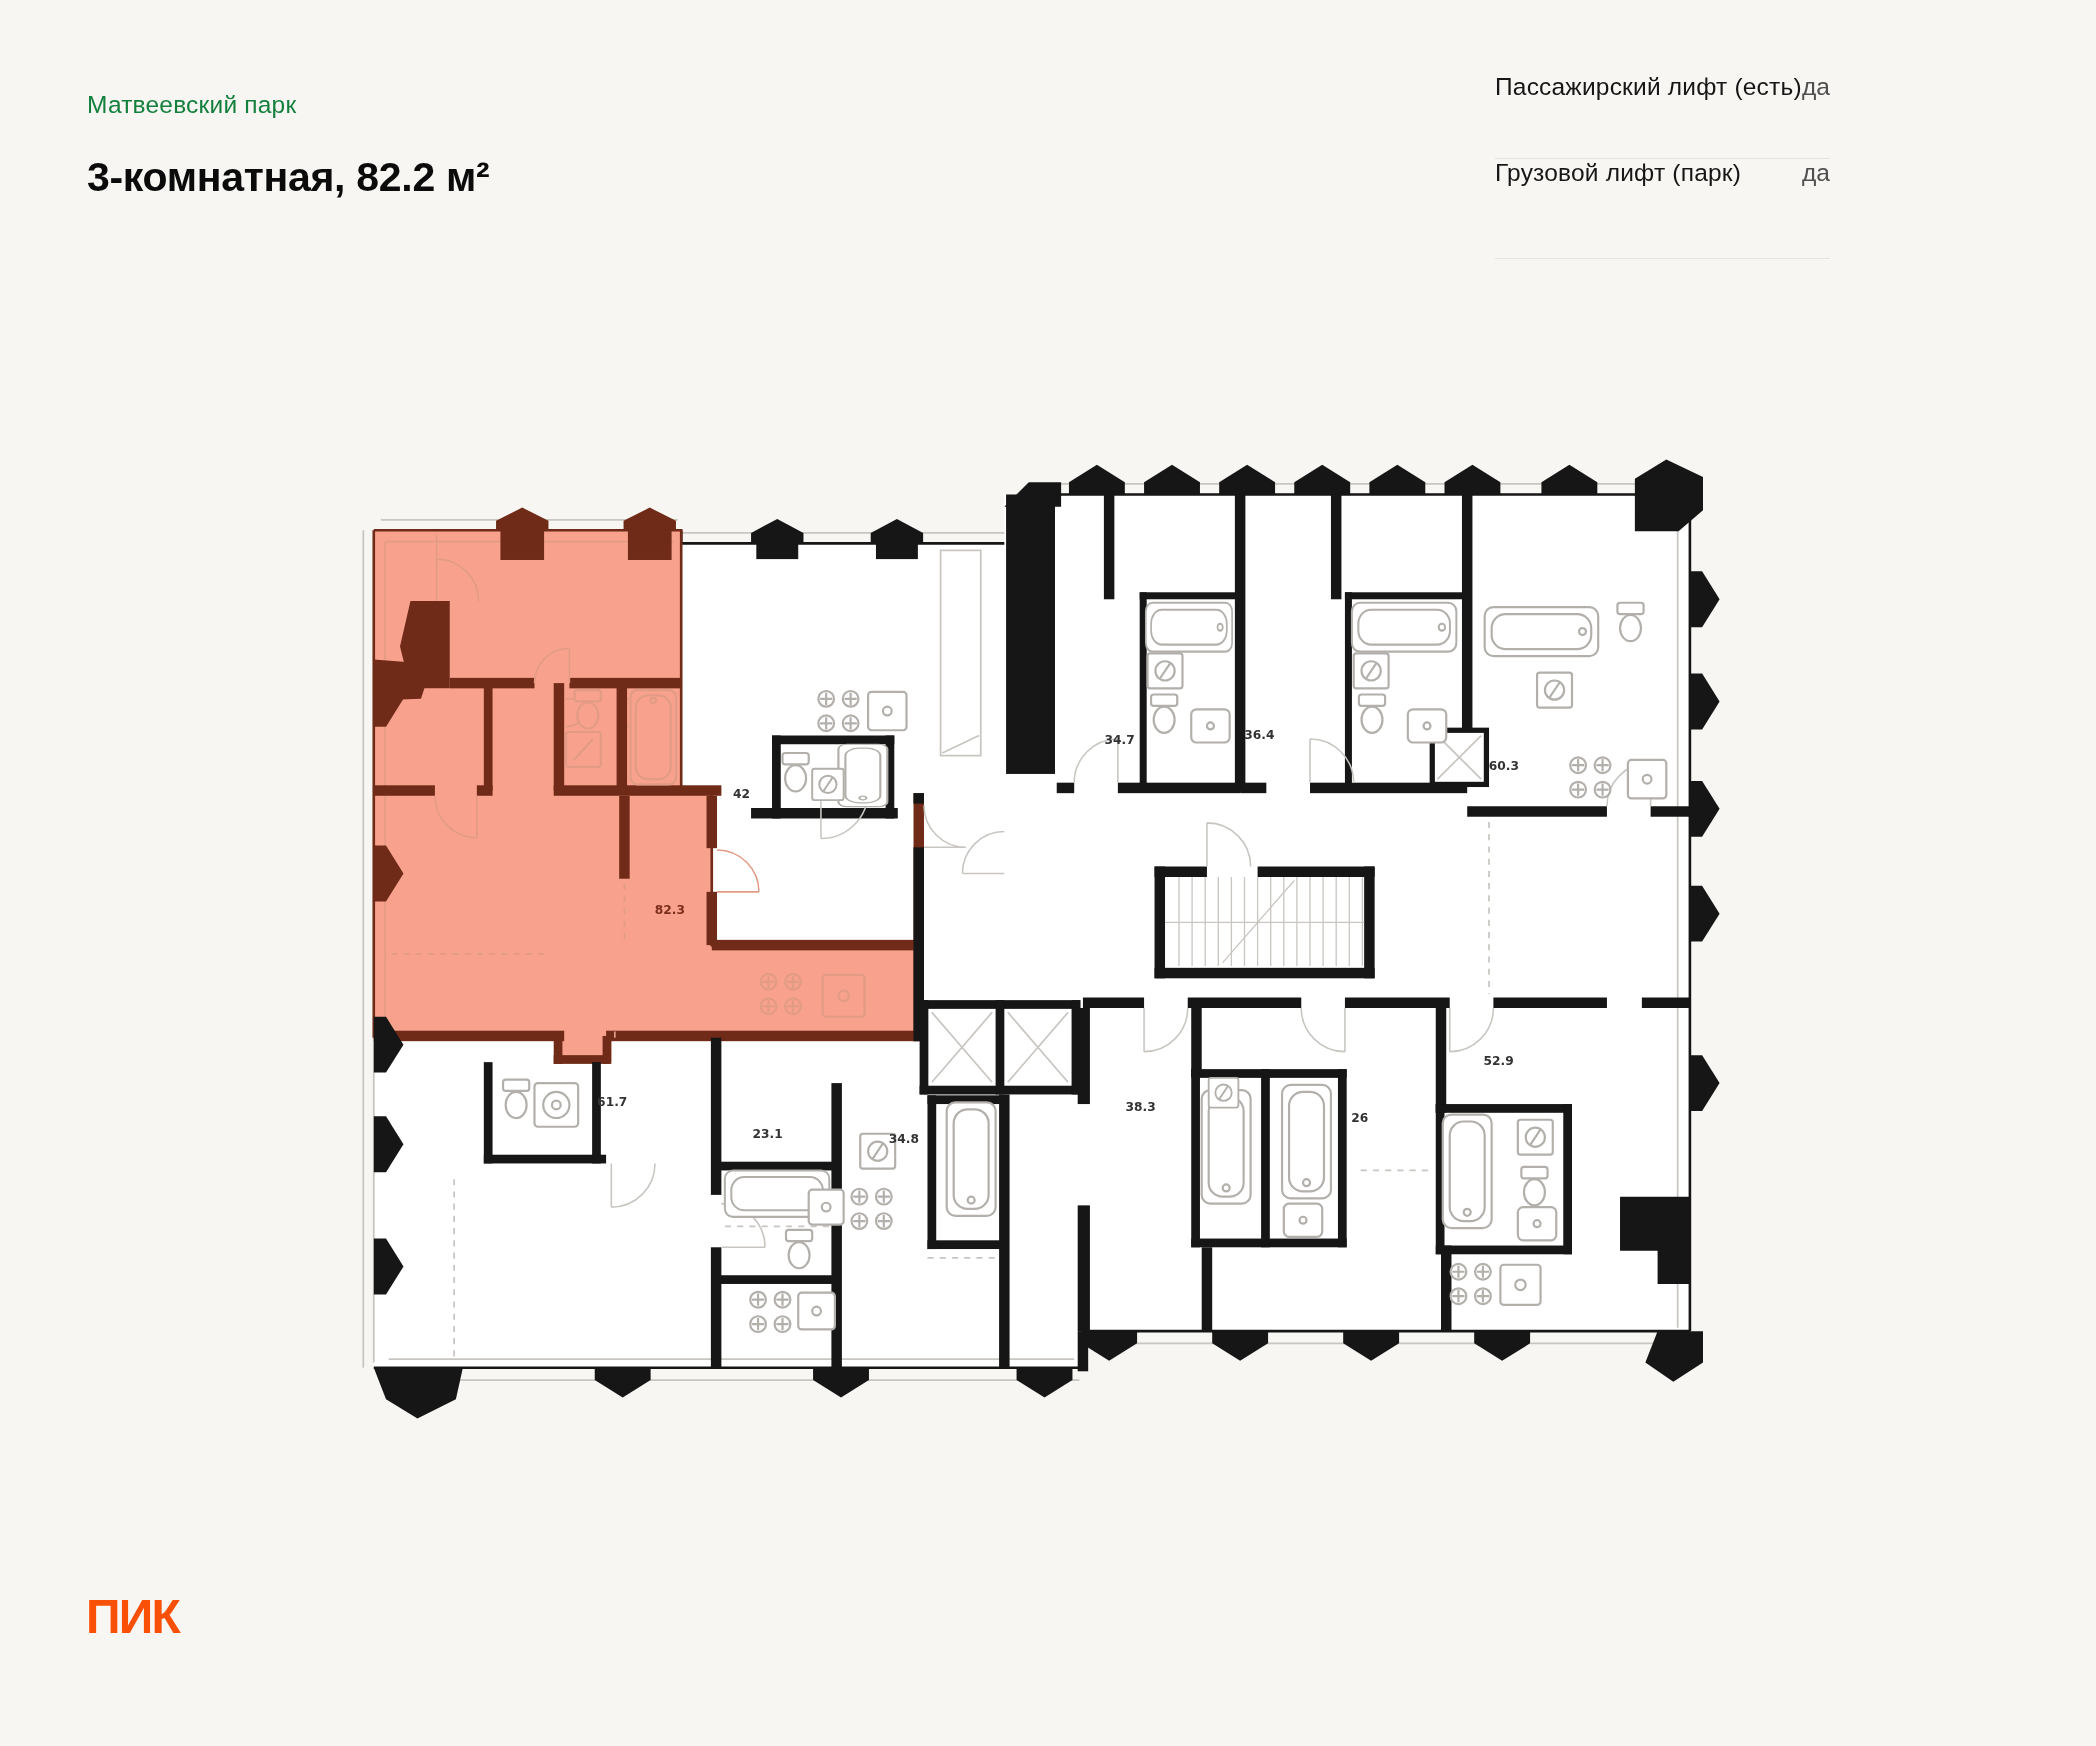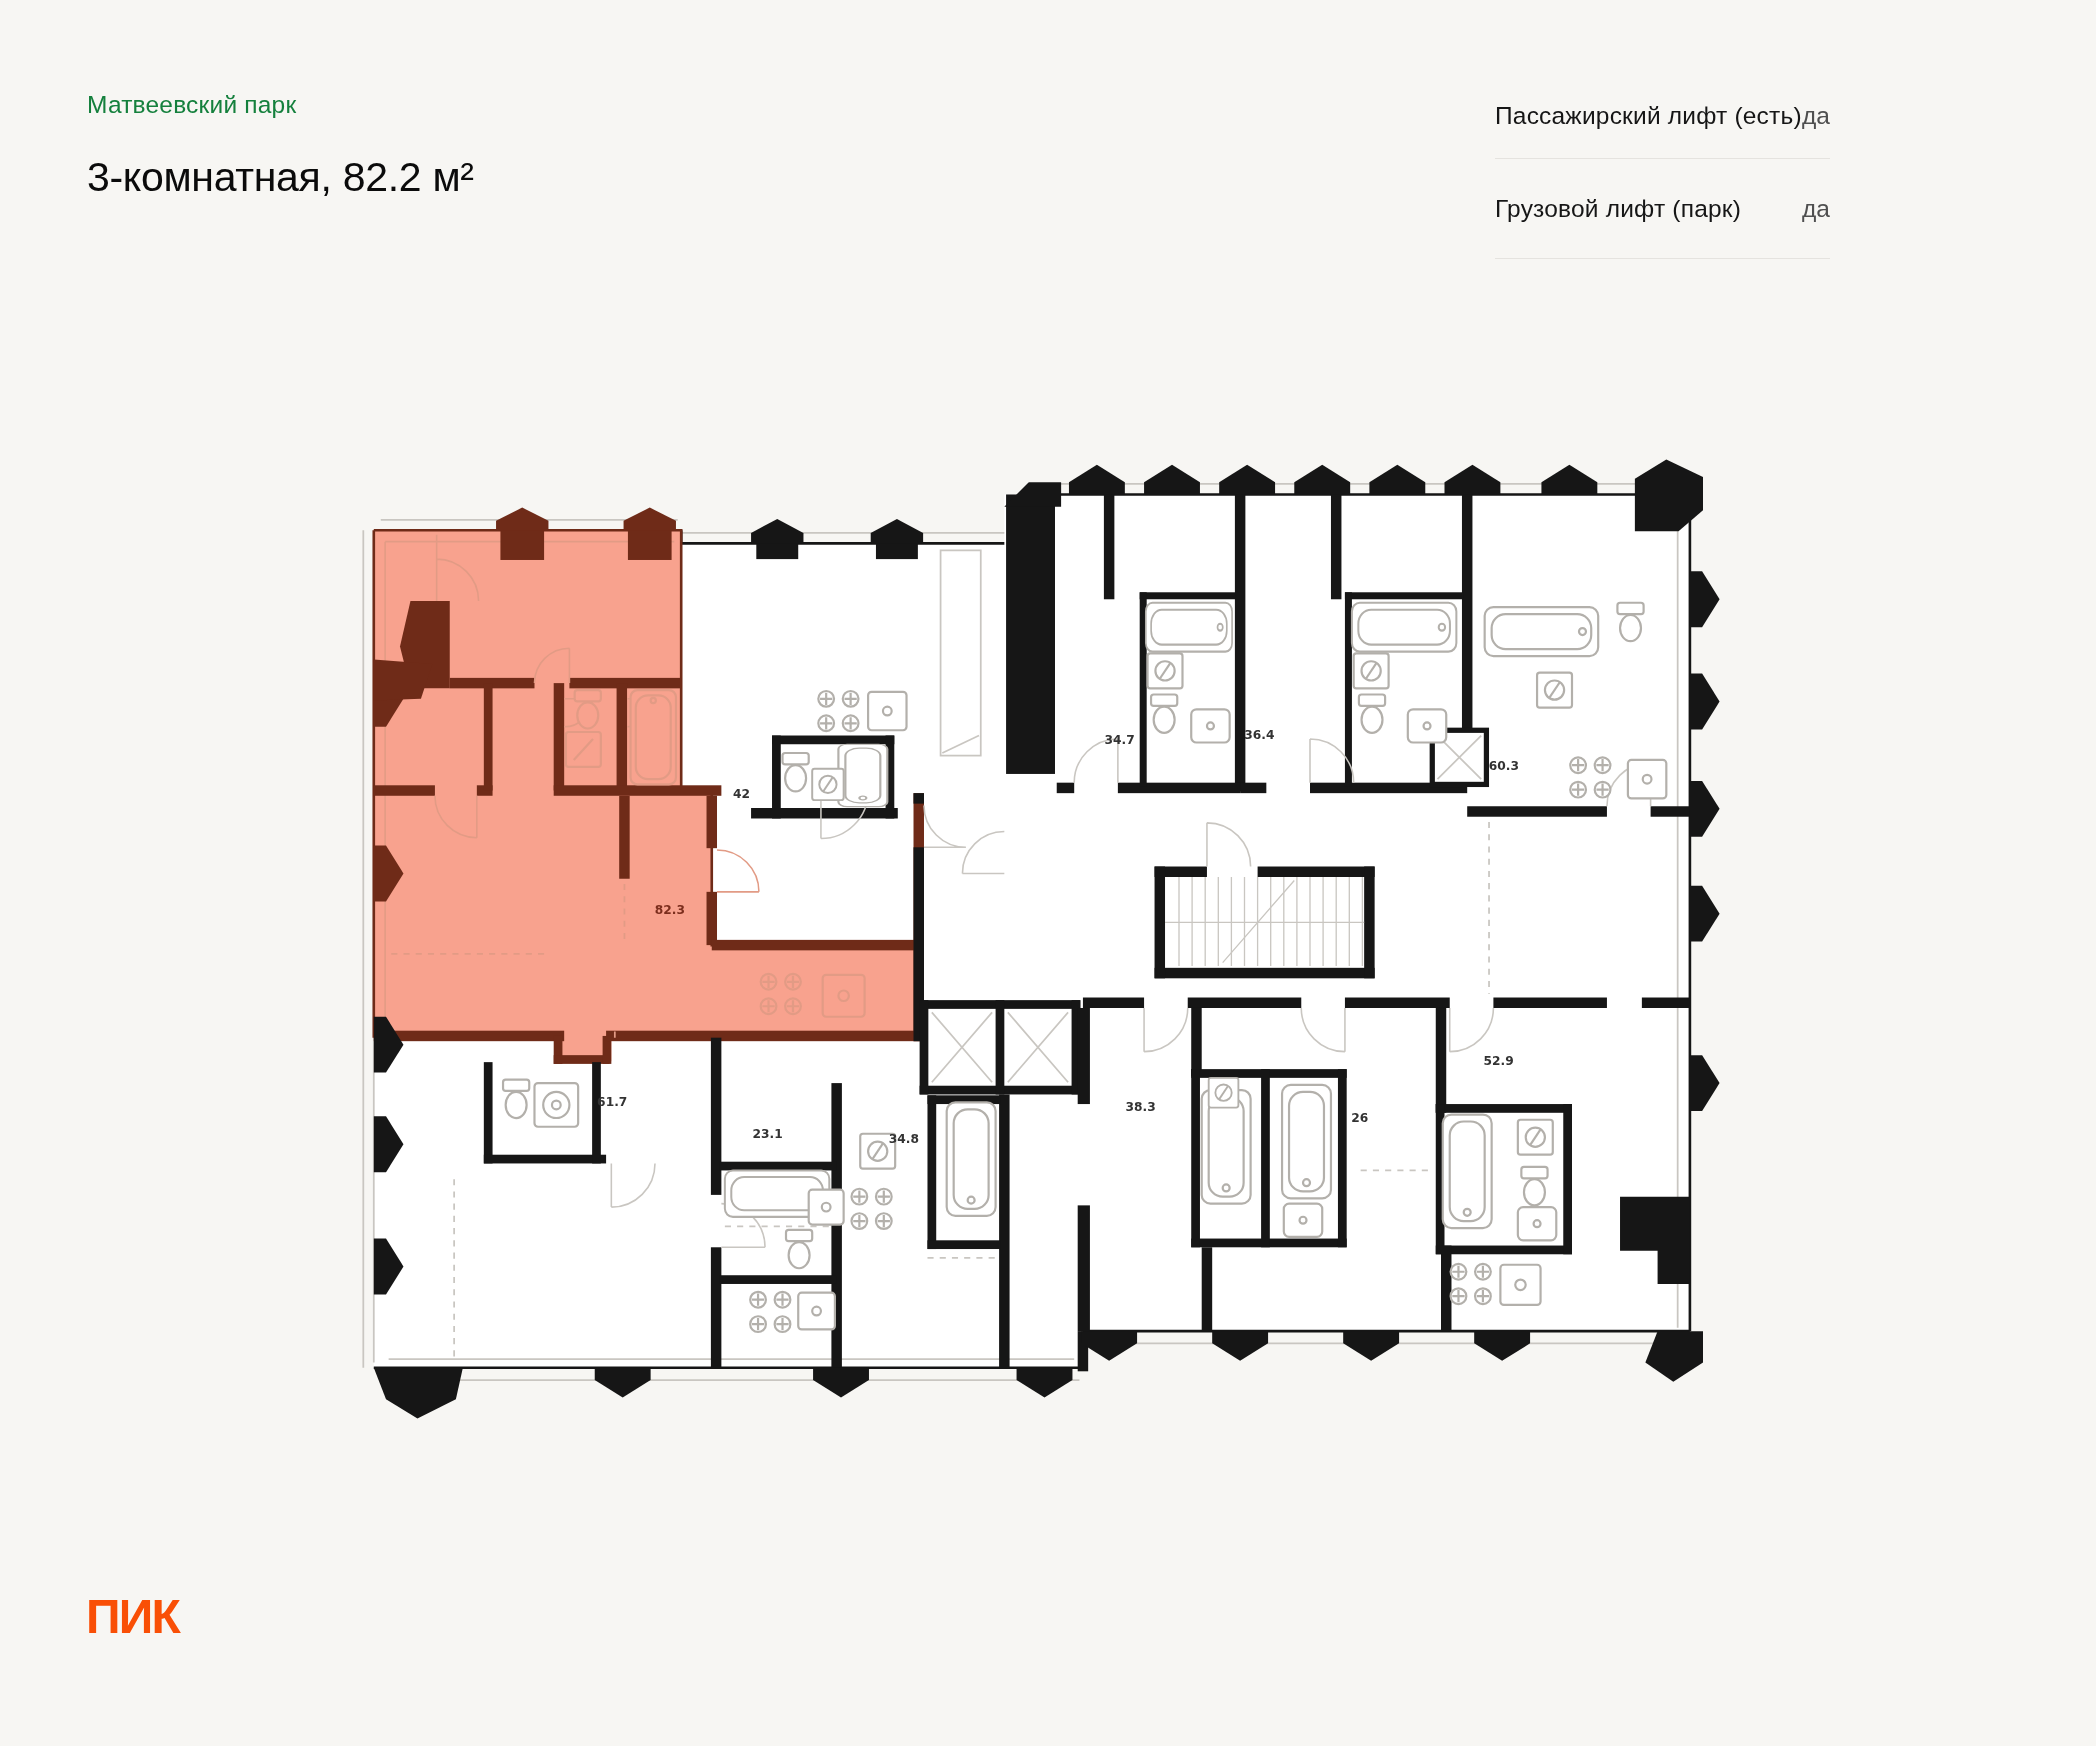--- a/index.html
+++ b/index.html
@@ -12,25 +12,25 @@
   html,body{width:2096px;height:1747px}
   body{
     background:var(--bg);
     font-family:"Liberation Sans","DejaVu Sans",sans-serif;
     position:relative;overflow:hidden;color:var(--ink);
   }
   .stage{position:absolute;inset:0;width:2096px;height:1747px}
   
   .header{position:absolute;left:87px;top:91px}
   .project{font-size:24.5px;font-weight:500;color:#15803d;letter-spacing:0.2px}
-  .title{font-size:41px;font-weight:400;color:#0B0B0B;margin-top:35px;letter-spacing:-0.3px}
+  .title{font-size:41px;font-weight:700;color:#0B0B0B;margin-top:35px;letter-spacing:-0.3px}
   .subtitle{font-size:36px;font-weight:400;color:var(--subtle);margin-top:15.7px;letter-spacing:-0.2px}
   
   .lifts{position:absolute;left:1495px;top:73px;width:335px}
-  .lift-row{display:flex;justify-content:space-between;align-items:center;
+  .lift-row{display:flex;justify-content:space-between;align-items:flex-start;
     height:86px;border-bottom:1.7px solid var(--divider)}
   .lift-row:nth-child(2){height:100px}
   .lift-label{font-size:24.5px;font-weight:500;color:#161616;letter-spacing:0.2px}
   .lift-value{font-size:24.5px;font-weight:400;color:var(--value)}
   
   .plan{position:absolute;left:0;top:0;width:2096px;height:1747px}
   .w{fill:var(--wall)}
   .mw{fill:var(--hlwall)}
   .lnB{stroke:var(--wall);stroke-width:3;fill:none}
   .lnM{stroke:var(--hlwall);stroke-width:3;fill:none}

